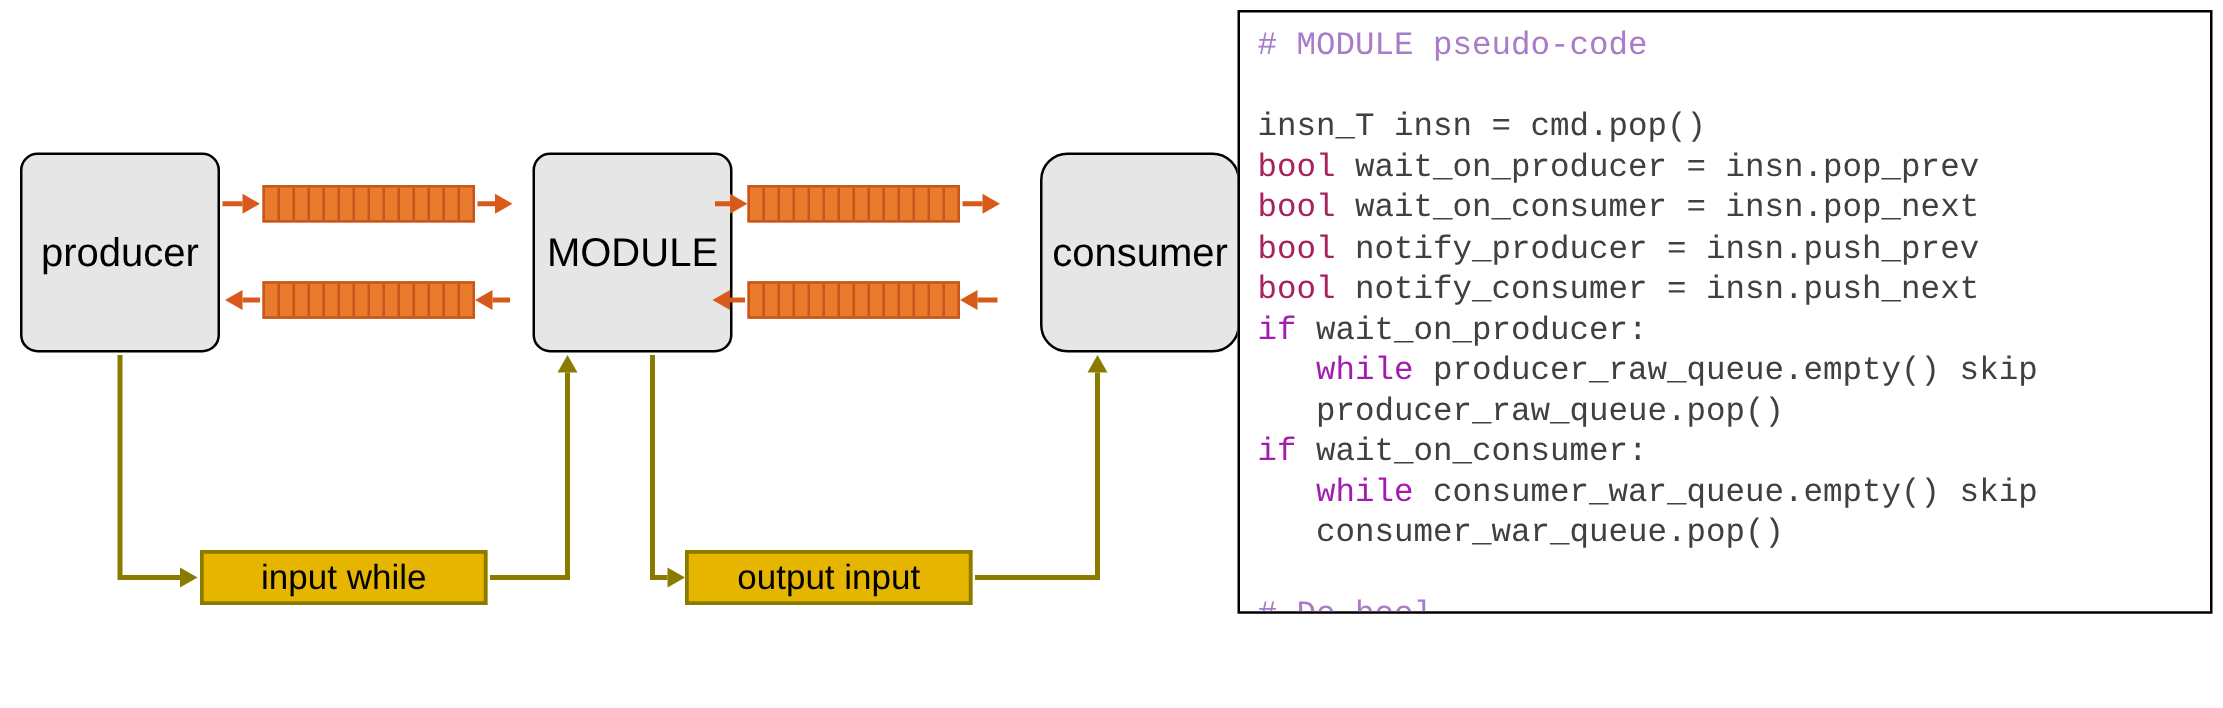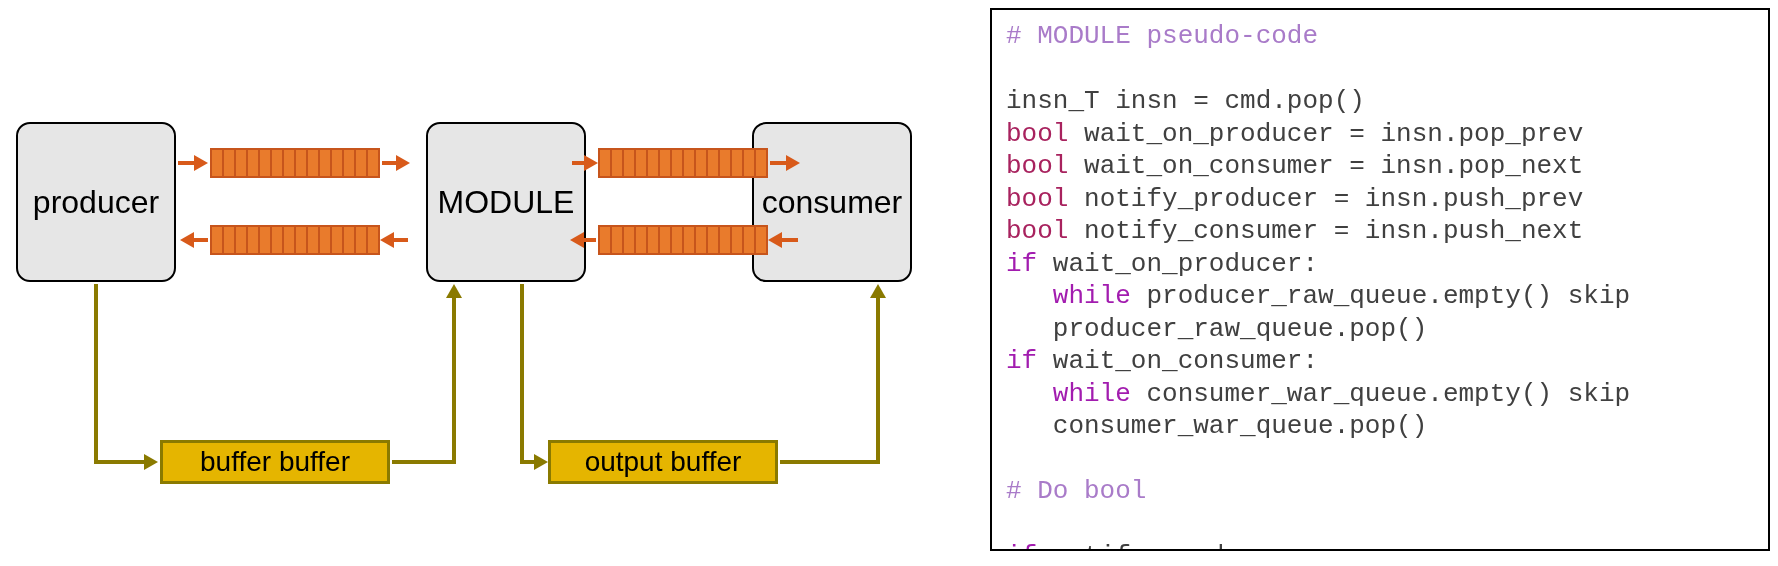--- a/index.html
+++ b/index.html
@@ -61,21 +61,21 @@
   .ah-left-orange  { border-top:8px solid transparent; border-bottom:8px solid transparent; border-right:14px solid #d85a1a; }
   .ah-right-olive  { border-top:8px solid transparent; border-bottom:8px solid transparent; border-left:14px solid #8a7a00; }
   .ah-up-olive     { border-left:8px solid transparent; border-right:8px solid transparent; border-bottom:14px solid #8a7a00; }
 
   
   .code-panel {
     position: absolute;
     left: 990px;
     top: 8px;
     width: 780px;
-    height: 543px;
+    height: 483px;
     border: 2px solid #000;
     background: #fff;
     padding: 10px 14px;
     font-family: "Courier New", Courier, monospace;
     font-size: 26px;
     line-height: 1.25;
     white-space: pre;
     color: #404040;
     overflow: hidden;
   }
@@ -89,21 +89,21 @@
 <div class="diagram">
 
   <div class="node-box" style="left:16px; top:122px; width:160px; height:160px;">
     <span>producer</span>
   </div>
 
   <div class="node-box" style="left:426px; top:122px; width:160px; height:160px;">
     <span>MODULE</span>
   </div>
 
-  <div class="node-box" style="left:752px; top:122px; width:160px; height:160px;">
+  <div class="node-box" style="left:832px; top:122px; width:160px; height:160px;border-radius:22px;">
     <span>consumer</span>
   </div>
 
   <div class="queue-bar" style="left:210px; top:148px; width:170px; height:30px;">
       <div class="cell"></div>
       <div class="cell"></div>
       <div class="cell"></div>
       <div class="cell"></div>
       <div class="cell"></div>
       <div class="cell"></div>
@@ -183,24 +183,24 @@
   <div class="orange-line" style="position:absolute; left:770px; top:161px; width:16px; height:4px;"></div>
   <div class="arrow-head ah-right-orange" style="left:786px; top:155px;"></div>
 
   <div class="orange-line" style="position:absolute; left:782px; top:238px; width:16px; height:4px;"></div>
   <div class="arrow-head ah-left-orange" style="left:768px; top:232px;"></div>
 
   <div class="orange-line" style="position:absolute; left:584px; top:238px; width:12px; height:4px;"></div>
   <div class="arrow-head ah-left-orange" style="left:570px; top:232px;"></div>
 
   <div class="buffer-box" style="left:160px; top:440px; width:230px; height:44px;">
-    <span>buffer buffer</span>
+    <span>input while</span>
   </div>
   <div class="buffer-box" style="left:548px; top:440px; width:230px; height:44px;">
-    <span>output buffer</span>
+    <span>output input</span>
   </div>
 
   <div class="olive-line" style="position:absolute; left:94px; top:284px; width:4px; height:176px;"></div>
   <div class="olive-line" style="position:absolute; left:94px; top:460px; width:50px; height:4px;"></div>
   <div class="arrow-head ah-right-olive" style="left:144px; top:454px;"></div>
 
   <div class="olive-line" style="position:absolute; left:392px; top:460px; width:60px; height:4px;"></div>
   <div class="olive-line" style="position:absolute; left:452px; top:298px; width:4px; height:166px;"></div>
   <div class="arrow-head ah-up-olive" style="left:446px; top:284px;"></div>
 

